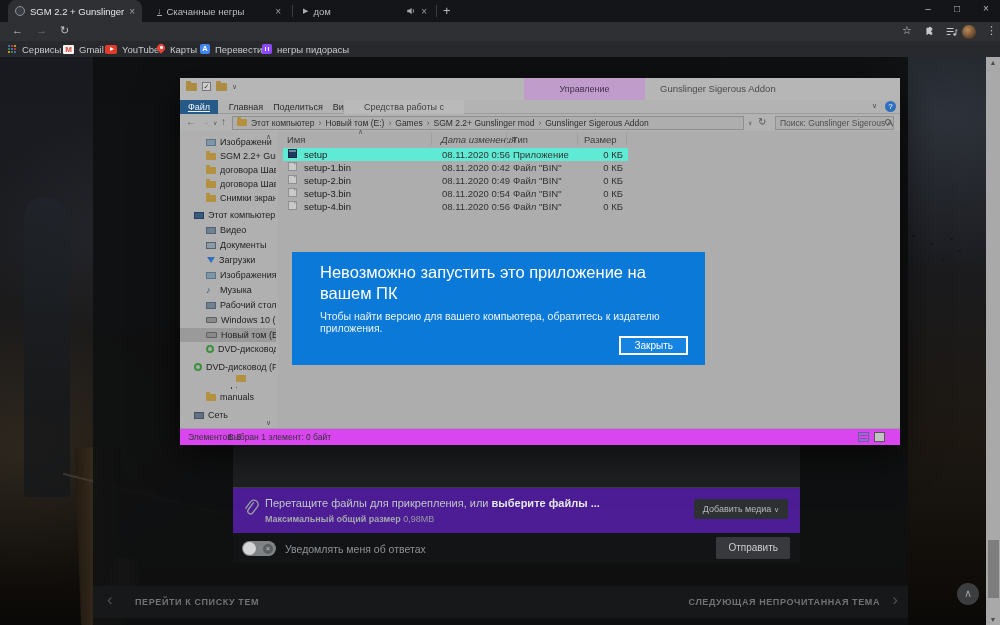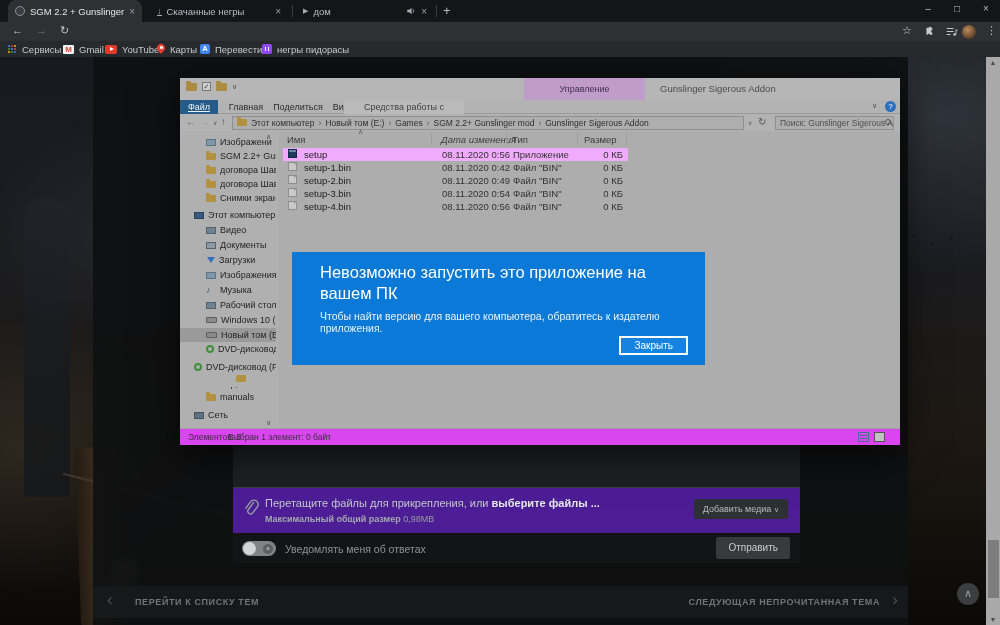--- a/index.html
+++ b/index.html
@@ -127,21 +127,21 @@
   .mi-net { width:10px; height:7px; background:#5f7183; border:1px solid #46525e; }
   .mi-pin { width:7px; height:7px; position:relative; }
   .mi-pin::before { content:""; position:absolute; left:3px; top:0; width:1.5px; height:6px; background:#5a5a5a; transform:rotate(40deg); }
 
   .x-files { position:absolute; left:98px; top:0; width:622px; height:297px; }
   .x-head { position:absolute; top:0px; left:0; width:622px; height:16px; font-size:9.5px; color:#3c3c3c; }
   .x-head span.col { position:absolute; top:3px; }
   .col-sep { position:absolute; top:2px; width:1px; height:12px; background:#9e9e9e; }
   .sort-caret { position:absolute; left:80px; top:-3px; font-size:7px; color:#555; }
   .x-row { position:absolute; left:5px; width:345px; height:13px; font-size:9.5px; color:#1c1c1c; }
-  .x-row.sel { background:#f0abfc;padding-left:40px; }
+  .x-row.sel { background:#5eead4;padding-left:40px; }
   .x-row span { position:absolute; top:1px; white-space:nowrap; }
   .fr-name { left:21px; } .fr-date { left:159px; color:#333; } .fr-type { left:230px; color:#333; }
   .fr-size { left:280px; width:60px; text-align:right; color:#333; }
   .fico { position:absolute; left:5px; top:2px; width:9px; height:9px; }
   .fico-app { background:#1d3a5f; border:1px solid #122740; }
   .fico-app::before { content:""; position:absolute; left:0; top:0; width:7px; height:2px; background:#6d87a5; }
   .fico-file { background:#c9c9c9; border:1px solid #8f8f8f; }
   .fico-file::before { content:""; position:absolute; right:-1px; top:-1px; border-left:3px solid #8f8f8f; border-bottom:3px solid transparent; }
 
   .x-status { position:absolute; left:0; top:350px; width:720px; height:17px; background:#d946ef; border-top:1px solid #9d9d9d; font-size:8.5px; color:#333;text-align:right; }

